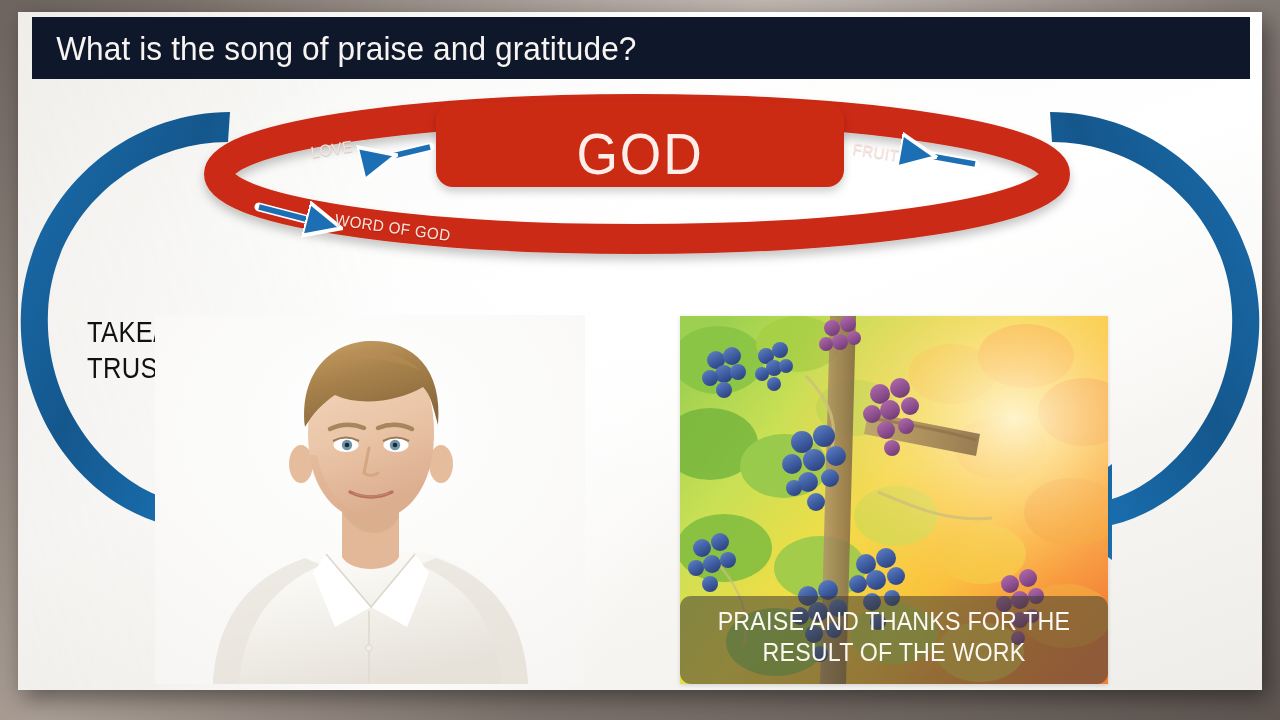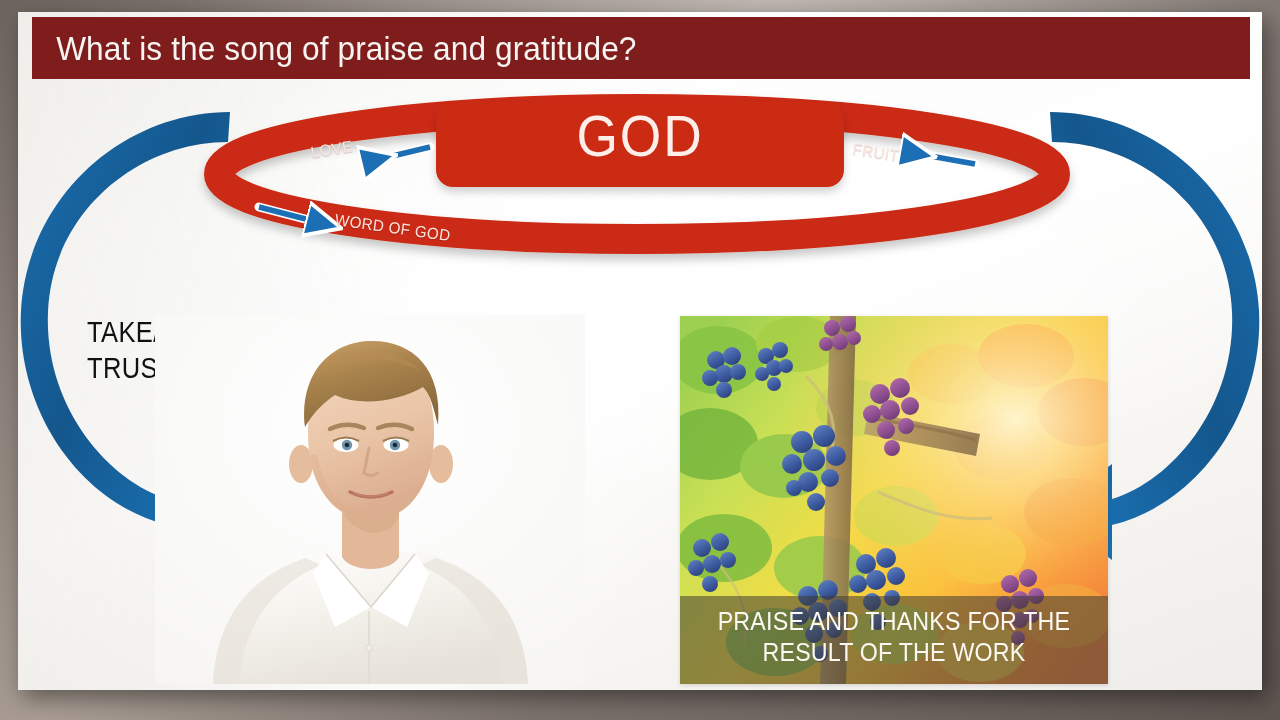--- a/index.html
+++ b/index.html
@@ -45,21 +45,21 @@
       linear-gradient(118deg, rgba(255,255,255,0) 30%, rgba(255,255,255,.85) 46%, rgba(255,255,255,0) 58%),
       linear-gradient(72deg, rgba(226,223,217,.55) 0%, rgba(255,255,255,0) 35%);
     opacity:.75;
   }
 
   
   #title-bar {
     position: absolute;
     left: 14px; top: 5px;
     width: 1218px; height: 62px;
-    background: #7f1d1d;
+    background: #0f172a;
     display: flex; align-items: center;
   }
   #title-text {
     color: #f7f4f2;
     font-size: 34px;
     font-weight: 400;
     letter-spacing: .1px;
     padding-left: 26px;
     white-space: nowrap;
     transform: scaleX(.93);
@@ -88,21 +88,21 @@
   #label-word   { left: 317px; top: 199px; transform: rotate(8deg)  scaleX(.95); }
   #label-fruit  { left: 835px; top: 128px; transform: rotate(9deg)  scaleX(.95); }
 
   
   #god-box {
     position: absolute;
     left: 418px; top: 90px;
     width: 408px; height: 85px;
     background: #cb2a13;
     border-radius: 17px;
-    display: flex; align-items: flex-start; justify-content: center;
+    display: flex; align-items: flex-end; justify-content: center;
     box-shadow: 0 5px 9px rgba(0,0,0,.18);
   }
   #god-text {
     color: #fdeeea;
     font-size: 58px;
     font-weight: 400;
     letter-spacing: 2px;
     transform: scaleX(.92);
   }
 
@@ -163,20 +163,21 @@
     left: 0; right: 0; bottom: 0;
     height: 88px;
     background: rgba(64,60,52,.55);
     color: #fbf8f2;
     font-size: 25px;
     line-height: 31px;
     text-align: center;
     padding-top: 10px;
     box-sizing: border-box;
     letter-spacing: .2px;
+    border-radius: 11px;
   }
   #grapes-caption span { display:block; transform: scaleX(.93); }
 </style>
 </head>
 <body>
 
 <div id="stage">
 
   <div id="slide">
     <div id="slide-bg"></div>

